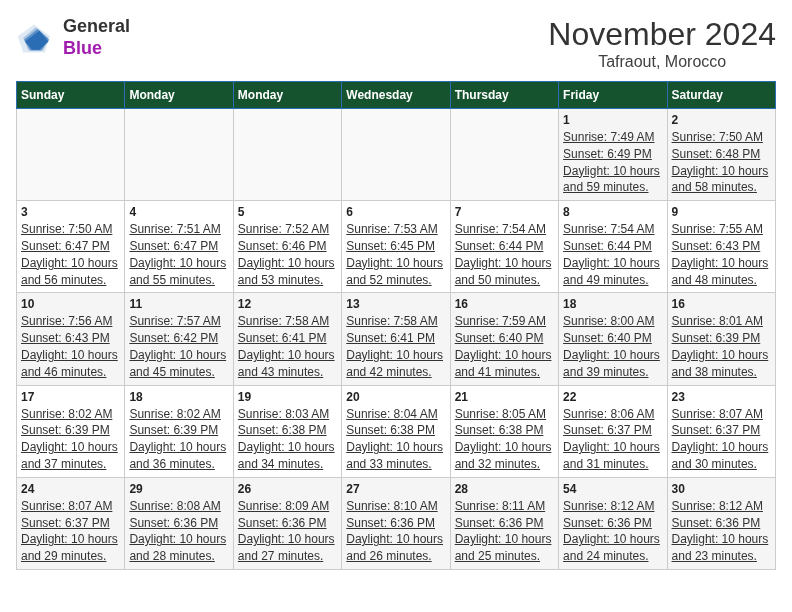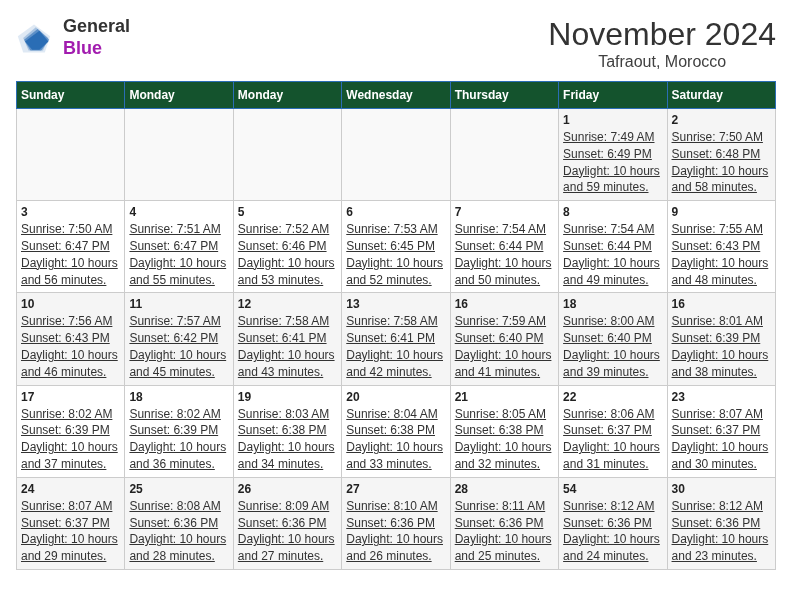--- a/index.html
+++ b/index.html
@@ -229,21 +229,21 @@
           <div class="day-number">23</div>
           <div class="day-info">Sunrise: 8:07 AM<br>Sunset: 6:37 PM<br>Daylight: 10 hours and 30 minutes.</div>
         </td>
       </tr>
       <tr>
         <td>
           <div class="day-number">24</div>
           <div class="day-info">Sunrise: 8:07 AM<br>Sunset: 6:37 PM<br>Daylight: 10 hours and 29 minutes.</div>
         </td>
         <td>
-          <div class="day-number">25</div>
+          <div class="day-number">29</div>
           <div class="day-info">Sunrise: 8:08 AM<br>Sunset: 6:36 PM<br>Daylight: 10 hours and 28 minutes.</div>
         </td>
         <td>
           <div class="day-number">26</div>
           <div class="day-info">Sunrise: 8:09 AM<br>Sunset: 6:36 PM<br>Daylight: 10 hours and 27 minutes.</div>
         </td>
         <td>
           <div class="day-number">27</div>
           <div class="day-info">Sunrise: 8:10 AM<br>Sunset: 6:36 PM<br>Daylight: 10 hours and 26 minutes.</div>
         </td>

